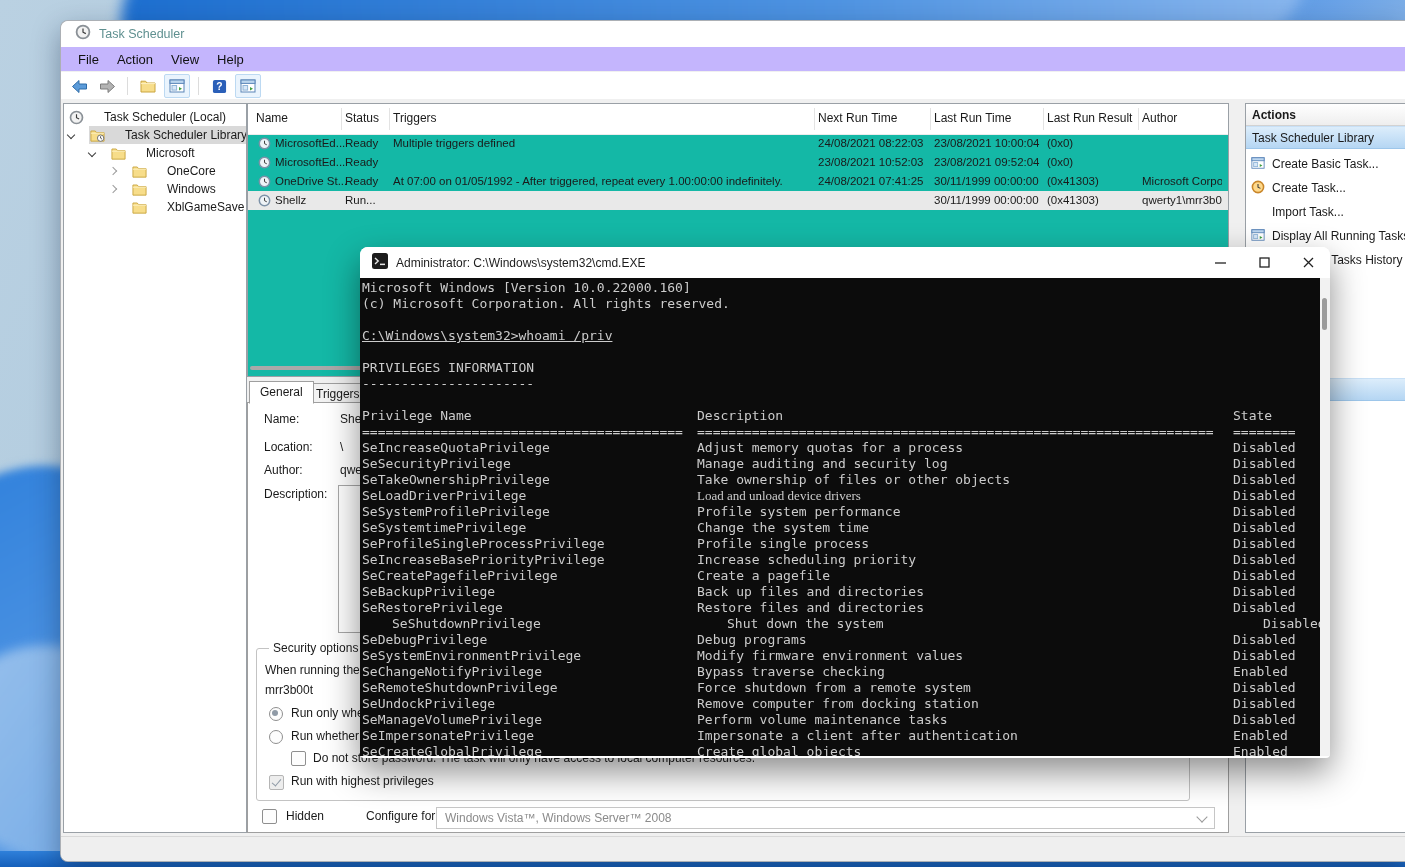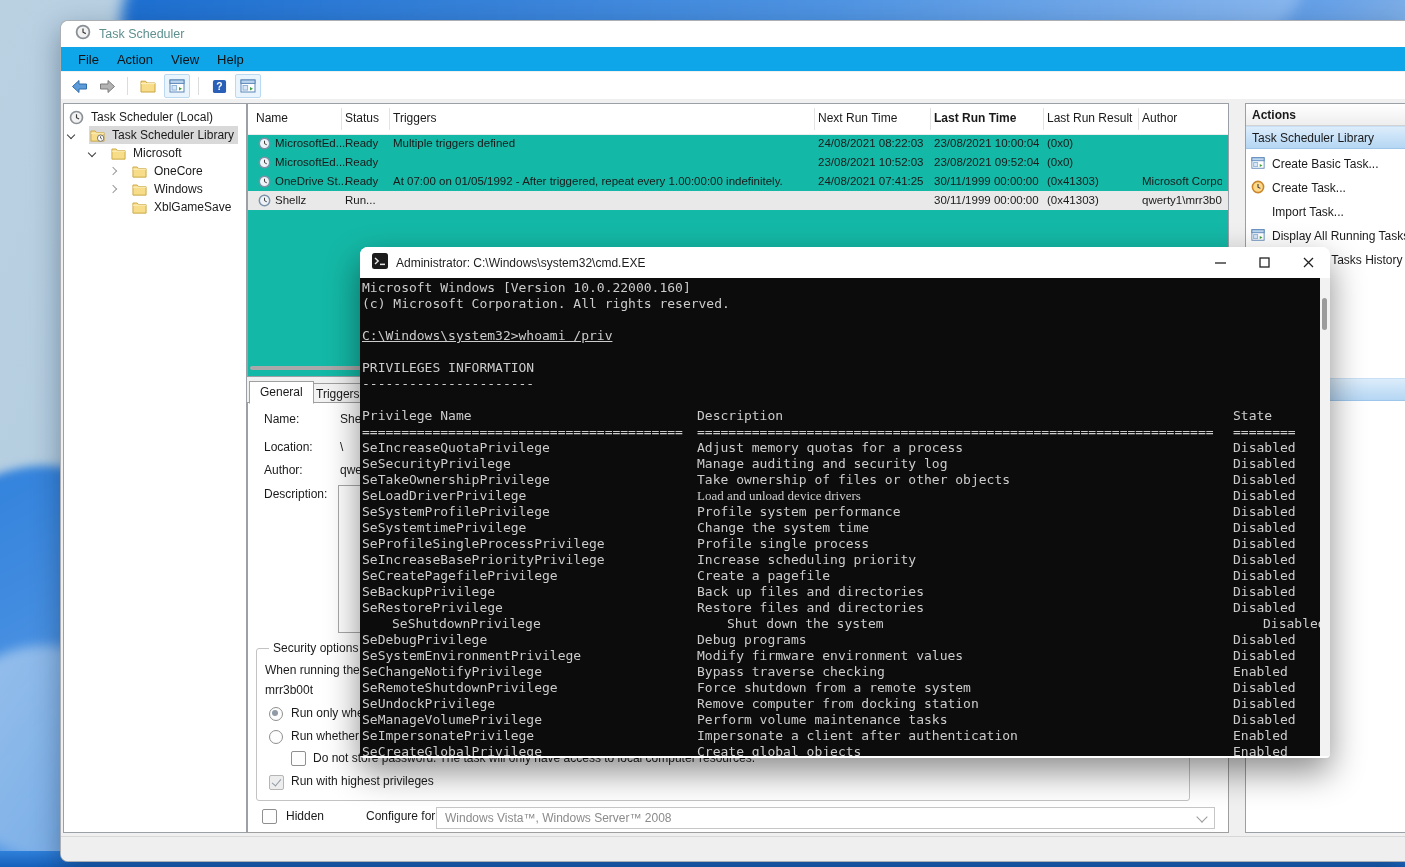--- a/index.html
+++ b/index.html
@@ -7,35 +7,35 @@
   
   .wp{position:absolute;inset:0;overflow:hidden;background:linear-gradient(115deg,#bad1e2 0%,#b2ccdf 22%,#8fb9de 31%,#4b91e0 44%,#2b7bd7 58%,#6aa3e8 74%,#b6cfe1 90%,#c2d6e5 100%)}
   .wp-r1{position:absolute;left:120px;top:-95px;width:1190px;height:175px;background:linear-gradient(90deg,#1d6fd0,#4f94e2 60%,#8ab7ee);transform:rotate(-3.5deg);border-radius:90px;filter:blur(7px)}
   .wp-r2{position:absolute;left:-170px;top:530px;width:580px;height:480px;background:linear-gradient(120deg,#2d7fdb,#5d9de6 55%,#9ec7f0);transform:rotate(32deg);border-radius:140px;filter:blur(5px)}
   .wp-r3{position:absolute;left:-70px;top:690px;width:430px;height:210px;background:linear-gradient(100deg,#a6c9ee,#4e93e0);transform:rotate(24deg);border-radius:110px;filter:blur(6px);opacity:.85}
   .wp-bot{position:absolute;left:0;right:0;top:851px;height:16px;background:linear-gradient(180deg,#2f80da,#1660bb)}
   
   .ts-window{position:absolute;left:60px;top:20px;width:1345px;height:840px;background:#fff;border-radius:8px 0 0 8px;box-shadow:0 10px 28px rgba(10,30,60,.38);border:1px solid rgba(70,80,90,.45);z-index:1}
   .ts-titlebar{position:absolute;left:0;top:0;right:0;height:26px;border-radius:8px 0 0 0;background:#fff;display:flex;align-items:center;padding-left:14px;gap:8px}
   .ts-title{font-size:12.5px;color:#5f9090}
-  .ts-menubar{position:absolute;left:0;top:26px;right:0;height:24px;background:#0ea5e9;display:flex;align-items:center;padding-left:8px}
+  .ts-menubar{position:absolute;left:0;top:26px;right:0;height:24px;background:#c4b5fd;display:flex;align-items:center;padding-left:8px}
   .menu-item{font-size:13px;padding:3px 9px;color:#111}
   .ts-toolbar{position:absolute;left:0;top:50px;right:0;height:28px;background:#fff;border-top:1px solid #f0f0f0;border-bottom:1px solid #d9d9d9;display:flex;align-items:center;padding-left:6px;gap:4px}
   .tb-sep{width:1px;height:18px;background:#dcdcdc;margin:0 4px}
   .tb-btn{width:24px;height:22px;display:flex;align-items:center;justify-content:center;border-radius:2px}
   .tb-btn.framed{border:1px solid #bcd9f2;background:#eaf4fd}
   .ts-content{position:absolute;left:0;top:78px;right:0;bottom:24px;background:#f0f0f0}
   .ts-footer{position:absolute;left:0;bottom:0;right:0;height:24px;background:#efefef;border-top:1px solid #d8d8d8;border-radius:0 0 0 8px}
   
   .tree-panel{position:absolute;left:2px;top:4px;bottom:4px;width:182px;background:#fff;border:1px solid #9aa0a6;overflow:hidden}
   .tree-row{position:absolute;left:0;right:0;height:18px;font-size:12px;white-space:nowrap}
   .tree-row .chev{position:absolute;top:6px;width:5px;height:5px;border-right:1.4px solid #444;border-bottom:1.4px solid #444}
   .chev.exp{transform:rotate(45deg);border-color:#3c3c3c}
   .chev.col{transform:rotate(-45deg);border-color:#9c9c9c}
-  .tree-hl{position:absolute;top:0;height:18px;display:flex;align-items:center;gap:7px;padding:0 4px 0 1px}
+  .tree-hl{position:absolute;top:0;height:18px;display:flex;align-items:center;gap:20px;padding:0 4px 0 1px}
   .tree-hl.sel{background:#d9d9d9}
   
   .center{position:absolute;left:186px;top:4px;bottom:4px;width:982px}
   .task-list{position:absolute;left:0;top:0;right:0;height:272px;background:#14b8a6;border:1px solid #9aa0a6;overflow:hidden}
   .tl-header{position:absolute;left:0;top:0;right:0;height:30px;background:#fff;border-bottom:1px solid #ececec}
   .tl-hcell{position:absolute;top:7px;font-size:12px;color:#1a1a1a;white-space:nowrap}
   .tl-hsep{position:absolute;top:4px;width:1px;height:22px;background:#e3e3e3}
   .tl-row{position:absolute;left:0;right:0;height:19px;font-size:11.5px;white-space:nowrap}
   .tl-row.sel{background:#e9e9e9}
   .tl-cell{position:absolute;top:3px;overflow:hidden;white-space:nowrap}
@@ -228,21 +228,21 @@
     <div class="center">
       <div class="task-list" id="tasklist">
         <div class="tl-header" id="tlheader">
             <span class="tl-hcell" style="left: 8px;">Name</span>
             <span class="tl-hcell" style="left: 97px;">Status</span>
             <div class="tl-hsep" style="left: 93px;"></div>
             <span class="tl-hcell" style="left: 145px;">Triggers</span>
             <div class="tl-hsep" style="left: 141px;"></div>
             <span class="tl-hcell" style="left: 570px;">Next Run Time</span>
             <div class="tl-hsep" style="left: 566px;"></div>
-            <span class="tl-hcell" style="left: 686px; font-weight: bold;">Last Run Time</span>
+            <span class="tl-hcell" style="left: 686px;">Last Run Time</span>
             <div class="tl-hsep" style="left: 682px;"></div>
             <span class="tl-hcell" style="left: 799px;">Last Run Result</span>
             <div class="tl-hsep" style="left: 795px;"></div>
             <span class="tl-hcell" style="left: 894px;">Author</span>
             <div class="tl-hsep" style="left: 890px;"></div>
           </div>
         <div class="tl-hscroll"></div>
       <div class="tl-row" style="top: 30px;">
             <span style="position: absolute; left: 10px; top: 3px;"><svg width="13" height="13" viewBox="0 0 16 16">
                 <circle cx="8" cy="8" r="6.4" fill="#eef3f7" stroke="#7d92a8" stroke-width="1.8"></circle>

